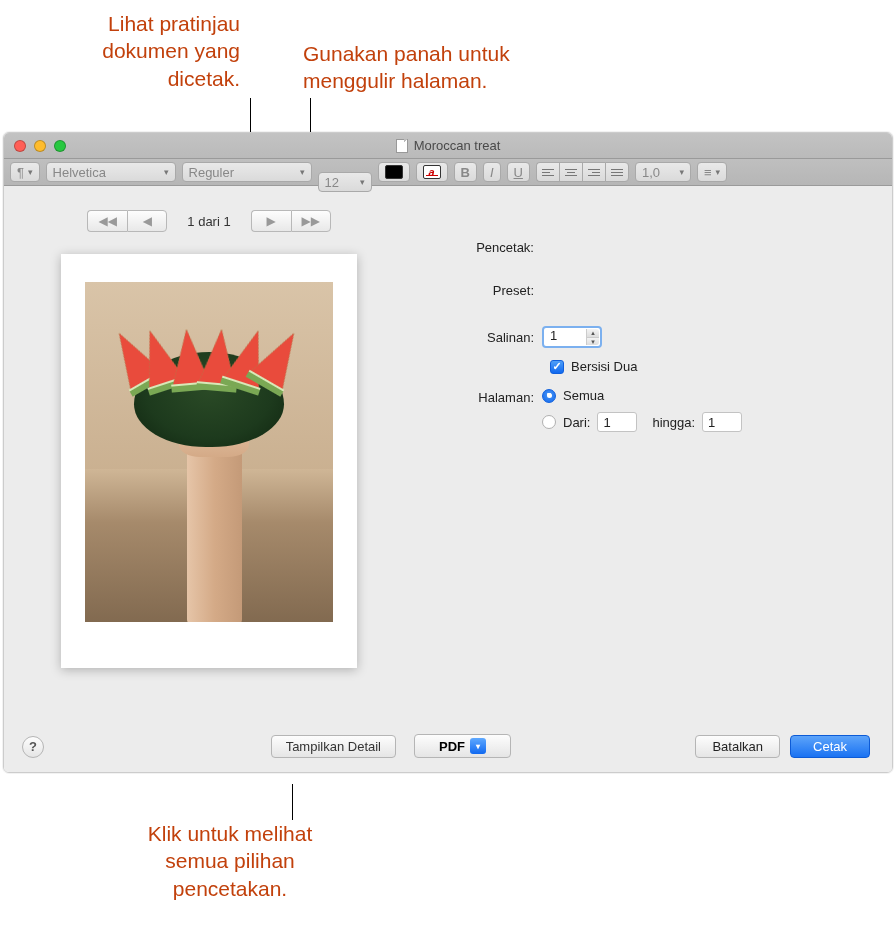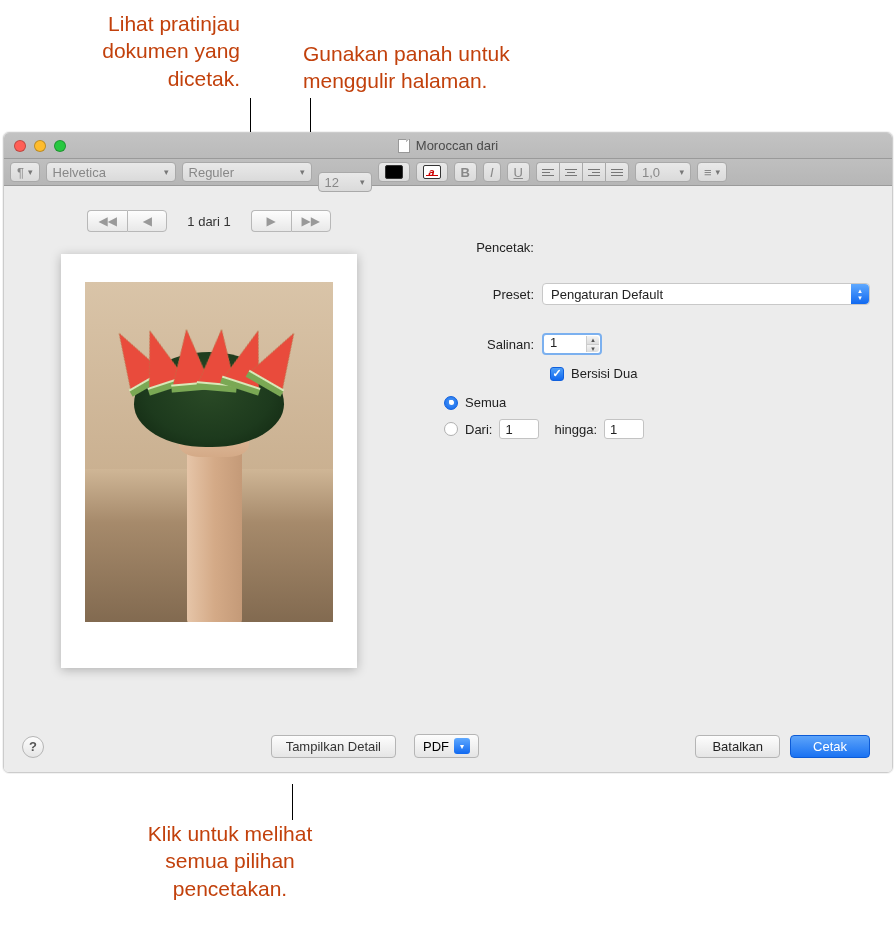--- a/index.html
+++ b/index.html
@@ -83,21 +83,21 @@
   .cb { width: 14px; height: 14px; border: 1px solid #b0b0b0; border-radius: 3px; background: #fff; display:flex; align-items:center; justify-content:center; }
   .cb.checked { background: linear-gradient(#4f9ff7,#1068ef); border-color:#1060dd; }
   .cb.checked::after { content:"✓"; color:#fff; font-size:11px; font-weight:bold; }
   .radio { width: 14px; height: 14px; border: 1px solid #b0b0b0; border-radius: 50%; background:#fff; display:flex; align-items:center; justify-content:center; }
   .radio.checked { background: radial-gradient(circle at 50% 40%, #fff 0%, #fff 20%, #3d8bf2 25%, #1068ef 100%); border-color:#1060dd; }
   .radio.checked::after { content:""; width:5px; height:5px; background:#fff; border-radius:50%; }
   .radio-row { display:flex; align-items:center; gap:7px; margin-bottom:9px; font-size:13px; color:#222; }
   .range-num { width: 40px; height: 20px; border:1px solid #c3c3c3; border-radius:3px; background:#fff; padding-left:5px; font-size:13px; color:#222; display:flex; align-items:center; }
 
   .dialog-footer { position: absolute; bottom: 14px; left: 0; right: 22px; display:flex; align-items:center; gap:10px; }
-  .pdf-btn { padding: 3px 8px; background: linear-gradient(#fdfdfd,#e5e5e5); border: 1px solid #b5b5b5; border-radius: 4px; font-size: 13px; display:flex; align-items:center; gap:5px; }
+  .pdf-btn { padding: 3px 24px; background: linear-gradient(#fdfdfd,#e5e5e5); border: 1px solid #b5b5b5; border-radius: 4px; font-size: 13px; display:flex; align-items:center; gap:5px;font-weight:bold; }
   .pdf-btn .dd-blue { width:16px; height:16px; background:linear-gradient(#5fa9ff,#1169f0); border-radius:3px; display:flex; align-items:center; justify-content:center; color:#fff; font-size:8px; }
   .std-btn { padding: 3px 16px; background: linear-gradient(#fdfdfd,#e5e5e5); border: 1px solid #b5b5b5; border-radius: 4px; font-size: 13px; color:#222; }
   .primary-btn { padding: 3px 22px; background: linear-gradient(#5da4fa,#1a72f2); border: 1px solid #0d5bd6; border-radius: 4px; font-size: 13px; color:#fff; font-weight:500; }
 </style>
 </head>
 <body>
 
 <div class="callout right" style="top:10px; left:10px; width:230px;"><span style="white-space:pre-line;">Lihat pratinjau
 dokumen yang
 dicetak.</span></div>
@@ -115,21 +115,21 @@
 <div class="window">
 
   <div class="titlebar">
     <div class="traffic-lights">
       <div class="tl close"></div>
       <div class="tl min"></div>
       <div class="tl max"></div>
     </div>
     <div class="title-wrap">
       <span class="doc-icon"></span>
-      <span>Moroccan dari</span>
+      <span>Moroccan treat</span>
     </div>
   </div>
 
   <div class="toolbar">
     <div class="tb-btn tb-select">¶<span class="chev">▾</span></div>
     <div class="tb-btn tb-select" style="width:130px;">
         <span>Helvetica</span>
         <span class="chev" style="margin-left:auto;">▾</span>
       </div>
     <div class="tb-btn tb-select" style="width:130px;">
@@ -223,44 +223,41 @@
     </div>
 
     <div class="options-pane">
 
       <div class="form-row">
         <div class="form-label">Pencetak:</div>
       </div>
 
       <div class="form-row">
         <div class="form-label">Preset:</div>
-        <div class="mac-select">
-          <span>Pengaturan Default</span>
-            <div class="dd"></div>
-        </div>
       </div>
 
       <div class="form-row">
         <div class="form-label">Salinan:</div>
         <div class="num-input">
           <span>1</span>
           <div class="stepper">
               <div>▴</div>
               <div>▾</div>
             </div>
         </div>
       </div>
 
 
       <div class="cb-row">
         <div class="cb checked"></div>
         <span>Bersisi Dua</span>
       </div>
 
       <div style="display:flex; margin-top:14px;">
+        <div class="form-label" style="padding-top:2px;">Halaman:</div>
         <div>
           <div class="radio-row">
             <div class="radio checked"></div>
             <span>Semua</span>
           </div>
           <div class="radio-row">
             <div class="radio"></div>
             <span>Dari:</span>
             <div class="range-num">
                 <span>1</span>

